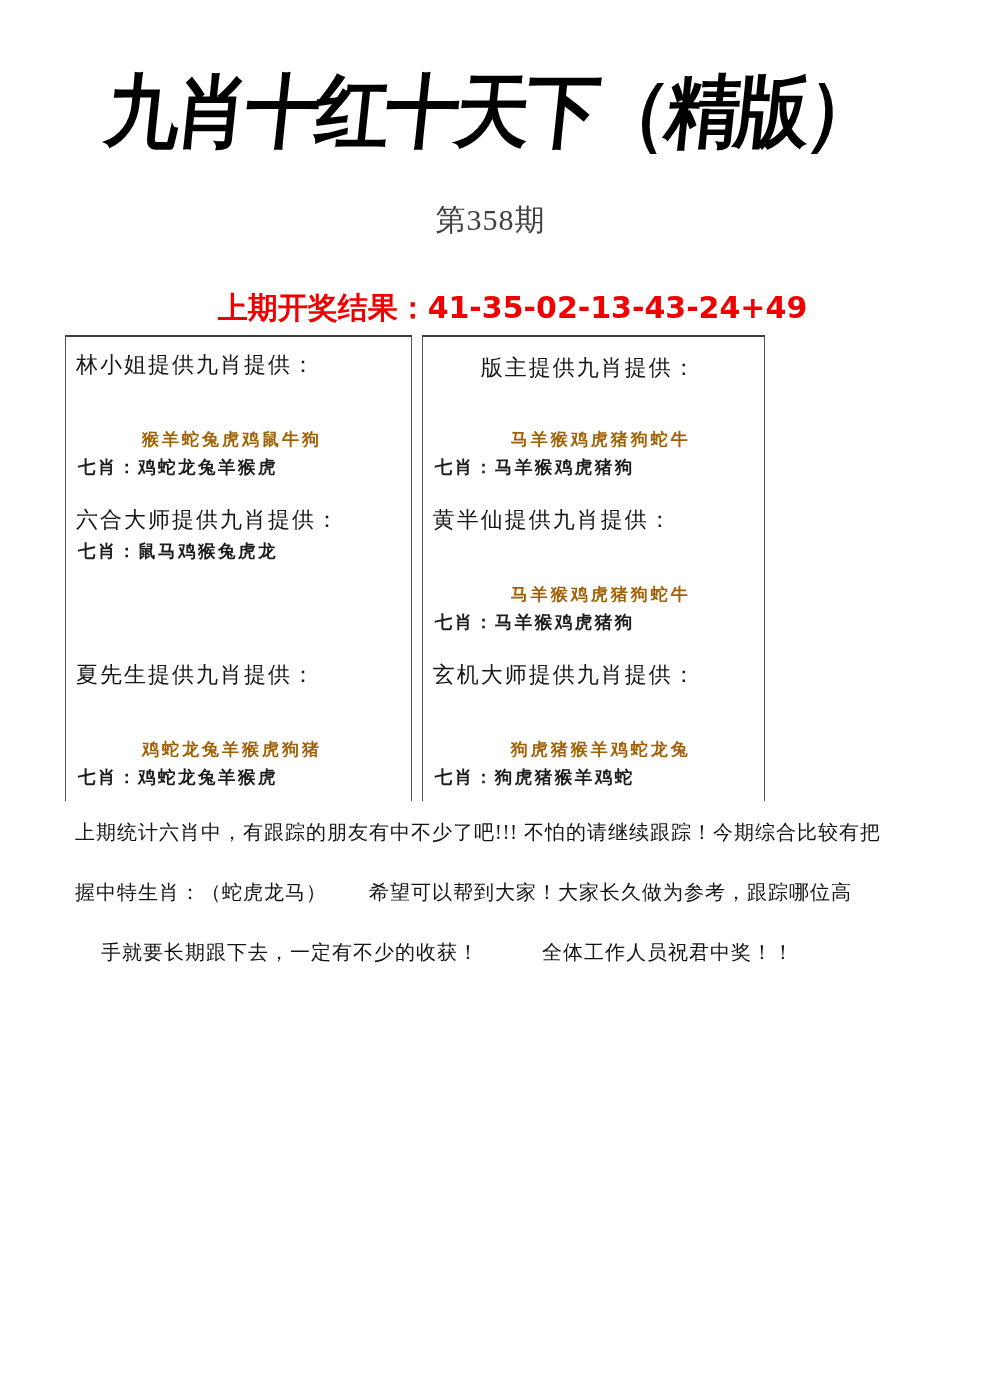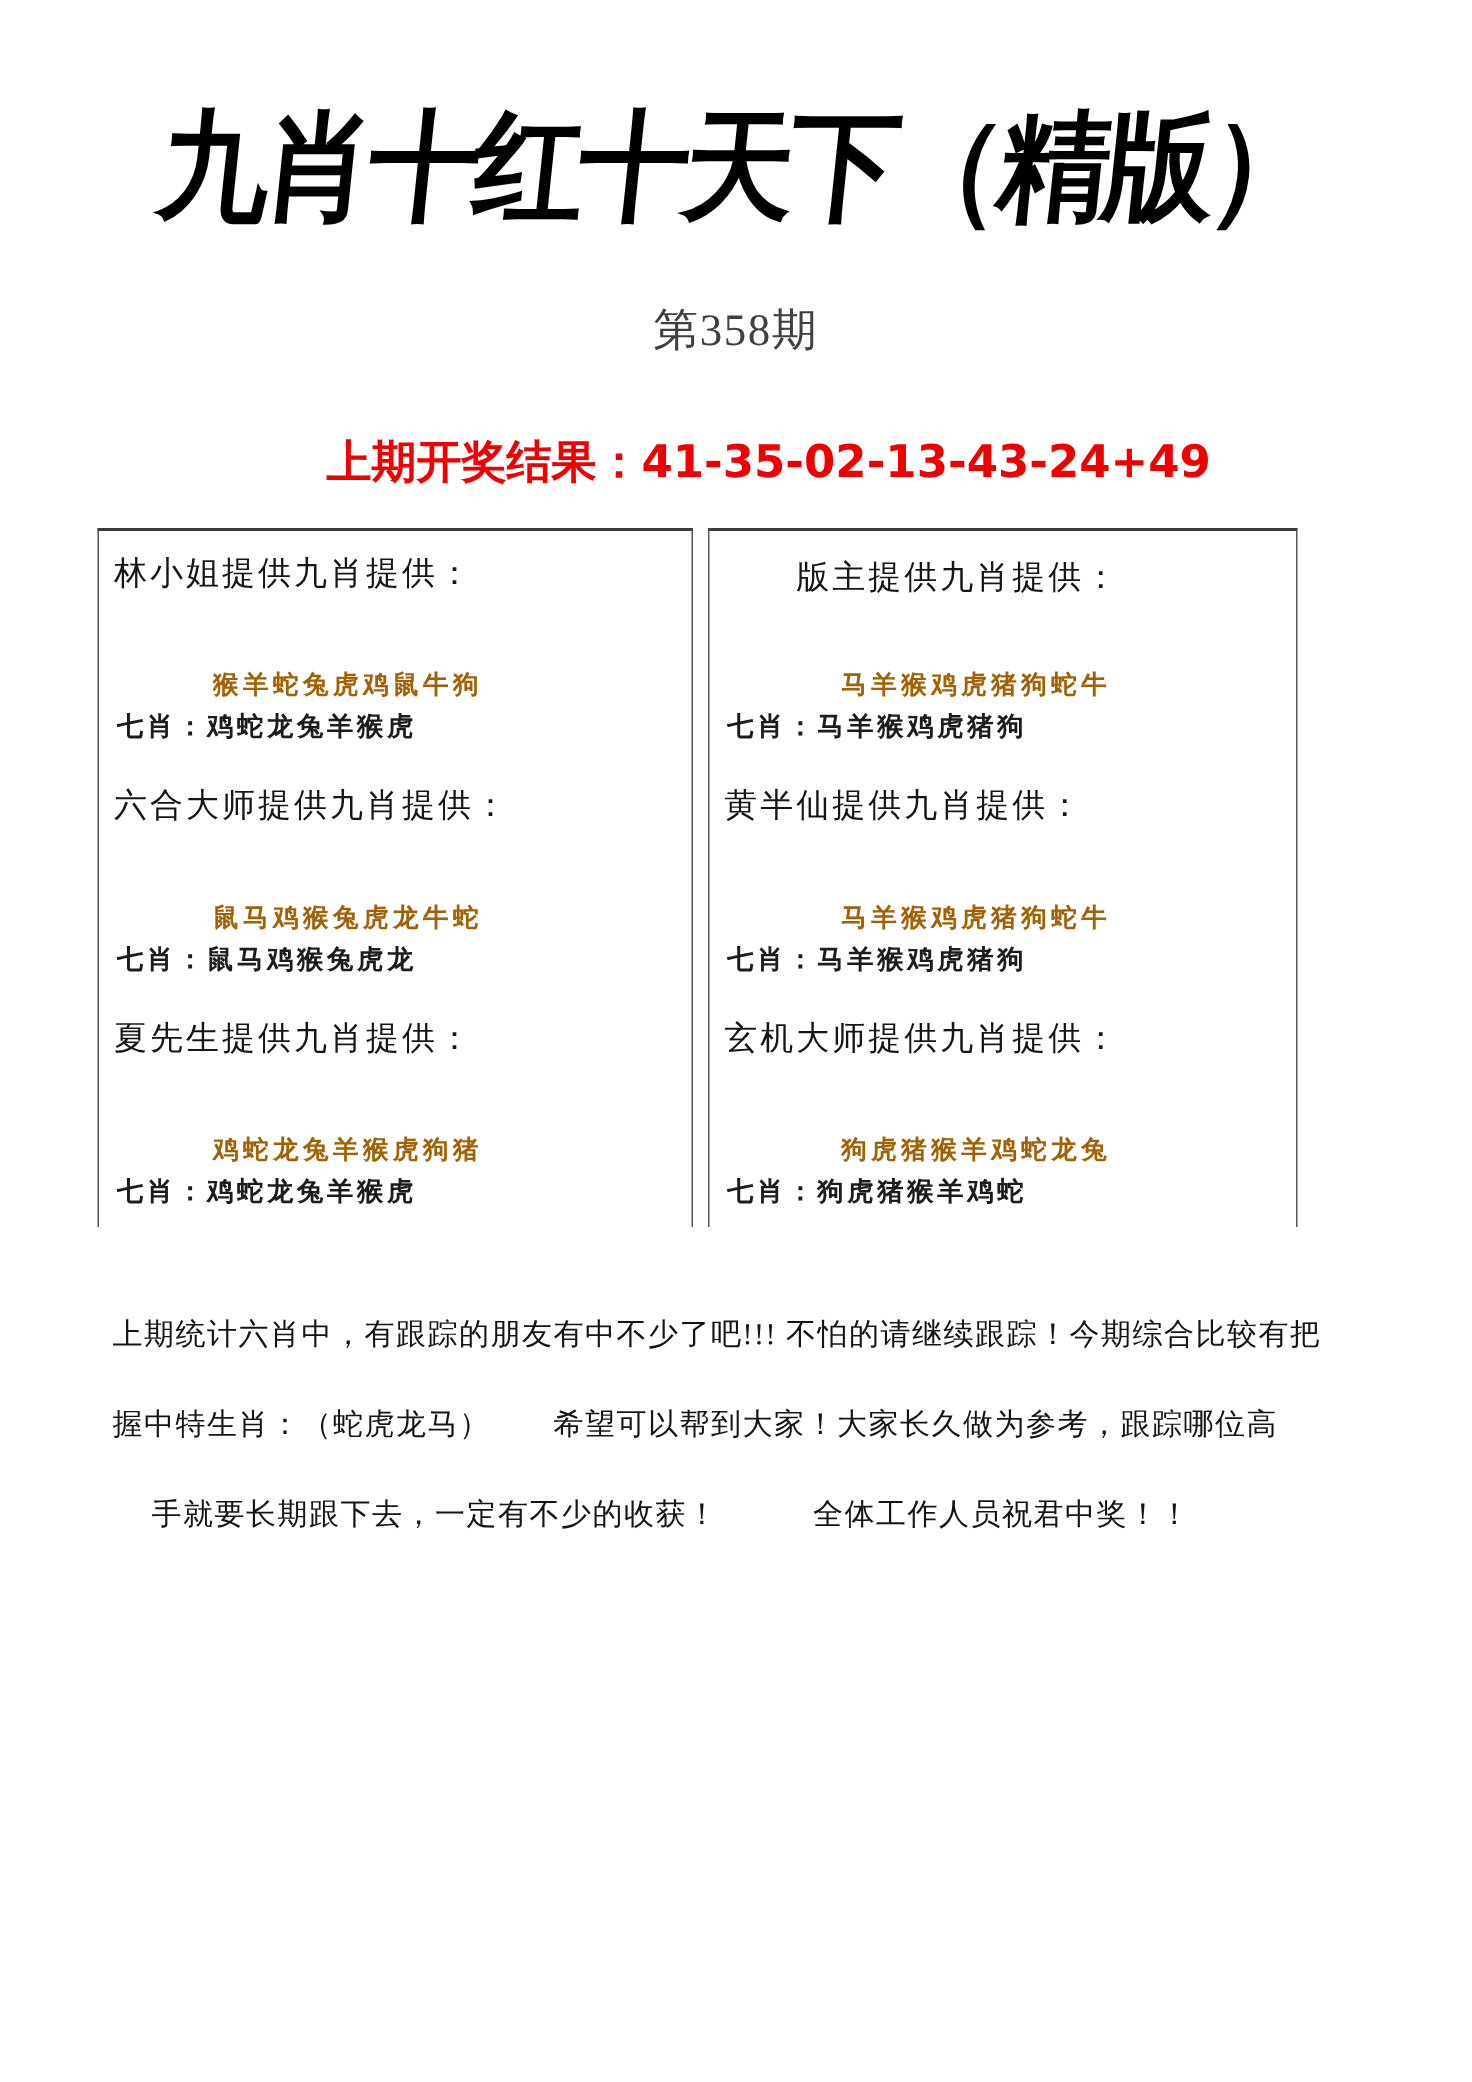--- a/index.html
+++ b/index.html
@@ -40,22 +40,22 @@
     font-family:"DejaVu Sans","Liberation Sans",sans-serif;
     font-size:30px;
     font-weight:bold;
     letter-spacing:0px;
     white-space:pre-wrap;
     padding-left:23px;
   }
   
   .table-wrap {
     position:absolute;
-    left:65px; top:352px;
-    width:800px; height:466px;
+    left:65px; top:335px;
+    width:700px; height:466px;
     display:flex;
   }
   .pcol {
     height:466px;
     border-top:2px solid #3c3c3c;
     border-left:1px solid #555;
     border-right:1px solid #555;
     background:#fff;
   }
   .pcol.left  { width:427px; margin-right:10px; }
@@ -86,21 +86,21 @@
     margin:4px 0 13px 12px;
     font-size:17.5px;
     font-weight:bold;
     letter-spacing:2.5px;
     color:#1c1c1c;
     white-space:nowrap;
   }
   
   .footer-note {
     position:absolute;
-    left:75px; top:876px;
+    left:75px; top:819px;
     width:836px;
     font-size:20px;
     letter-spacing:1px;
     color:#141414;
   }
   .f-line { white-space:pre-wrap; margin-bottom:33px; }
   .f-line.indent { padding-left:26px; }
 </style>
 </head>
 <body>
@@ -118,21 +118,20 @@
 <div class="table-wrap">
 
   <div class="pcol left">
     <div class="psec">
       <div class="sec-header">林小姐提供九肖提供：</div>
       <div class="nine-line">猴羊蛇兔虎鸡鼠牛狗</div>
       <div class="seven-line">七肖：鸡蛇龙兔羊猴虎</div>
     </div>
     <div class="psec">
       <div class="sec-header">六合大师提供九肖提供：</div>
-      <div class="nine-line">鼠马鸡猴兔虎龙牛蛇</div>
       <div class="seven-line">七肖：鼠马鸡猴兔虎龙</div>
     </div>
     <div class="psec">
       <div class="sec-header">夏先生提供九肖提供：</div>
       <div class="nine-line">鸡蛇龙兔羊猴虎狗猪</div>
       <div class="seven-line">七肖：鸡蛇龙兔羊猴虎</div>
     </div>
   </div>
 
   <div class="pcol right">

